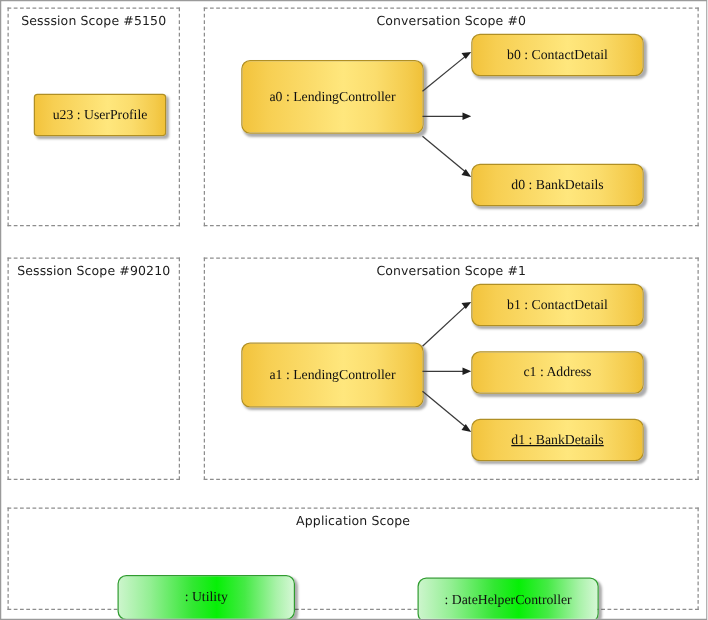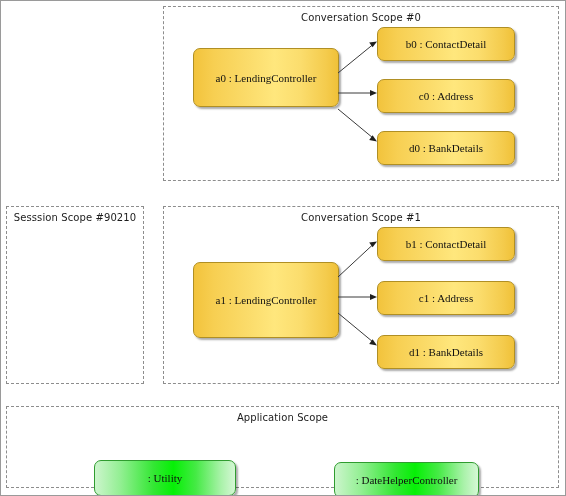--- a/index.html
+++ b/index.html
@@ -91,47 +91,50 @@
     stroke-width: 1;
     fill: none;
   }
   .arrow-head { fill: #1f1f1f; }
 </style>
 </head>
 <body>
 
 <div id="canvas">
 
+  <div class="scope" style="left:5px; top:5px; width:138px; height:175px;">
+    <div class="scope-title">Sesssion Scope #5150</div>
+    <div class="obj" style="left:20px; top:68px; width:106px; height:34px;">u23 : UserProfile</div>
+  </div>
 
   <div class="scope" style="left:162px; top:5px; width:396px; height:175px;">
     <div class="scope-title">Conversation Scope #0</div>
 
     <div class="obj rounded-lg" style="left:29px; top:41px; width:146px; height:59px;">a0 : LendingController</div>
 
     <div class="obj rounded-lg" style="left:213px; top:20px; width:138px; height:34px;">b0 : ContactDetail</div>
 
-    <div class="obj rounded-lg" style="left:213px; top:72px; width:138px; height:34px;">c0 : Address</div>
 
     <div class="obj rounded-lg" style="left:213px; top:124px; width:138px; height:34px;">d0 : BankDetails</div>
   </div>
 
   <div class="scope" style="left:5px; top:205px; width:138px; height:178px;">
     <div class="scope-title">Sesssion Scope #90210</div>
   </div>
 
   <div class="scope" style="left:162px; top:205px; width:396px; height:178px;">
     <div class="scope-title">Conversation Scope #1</div>
 
-    <div class="obj rounded-lg" style="left:29px; top:55px; width:146px; height:76px;">a1 : LendingController</div>
+    <div class="obj rounded-lg" style="left:29px; top:67px; width:146px; height:52px;">a1 : LendingController</div>
 
     <div class="obj rounded-lg" style="left:213px; top:20px; width:138px; height:34px;">b1 : ContactDetail</div>
 
     <div class="obj rounded-lg" style="left:213px; top:74px; width:138px; height:34px;">c1 : Address</div>
 
-    <div class="obj rounded-lg" style="left:213px; top:128px; width:138px; height:34px;">d1 : BankDetails</div>
+    <div class="obj rounded-lg" style="left:213px; top:128px; width:138px; height:34px;text-decoration:underline;">d1 : BankDetails</div>
   </div>
 
   <div class="scope" style="left:5px; top:405px; width:553px; height:82px;">
     <div class="scope-title">Application Scope</div>
 
     <div class="obj green rounded-lg" style="left:87px; top:27px; width:142px; height:36px;margin-top:26px;">: Utility</div>
 
     <div class="obj green rounded-lg" style="left:327px; top:27px; width:145px; height:36px;margin-top:28px;">: DateHelperController</div>
   </div>
 

